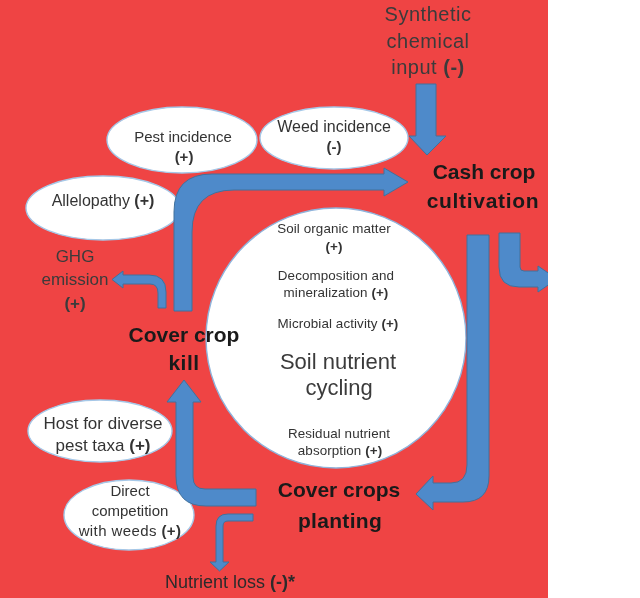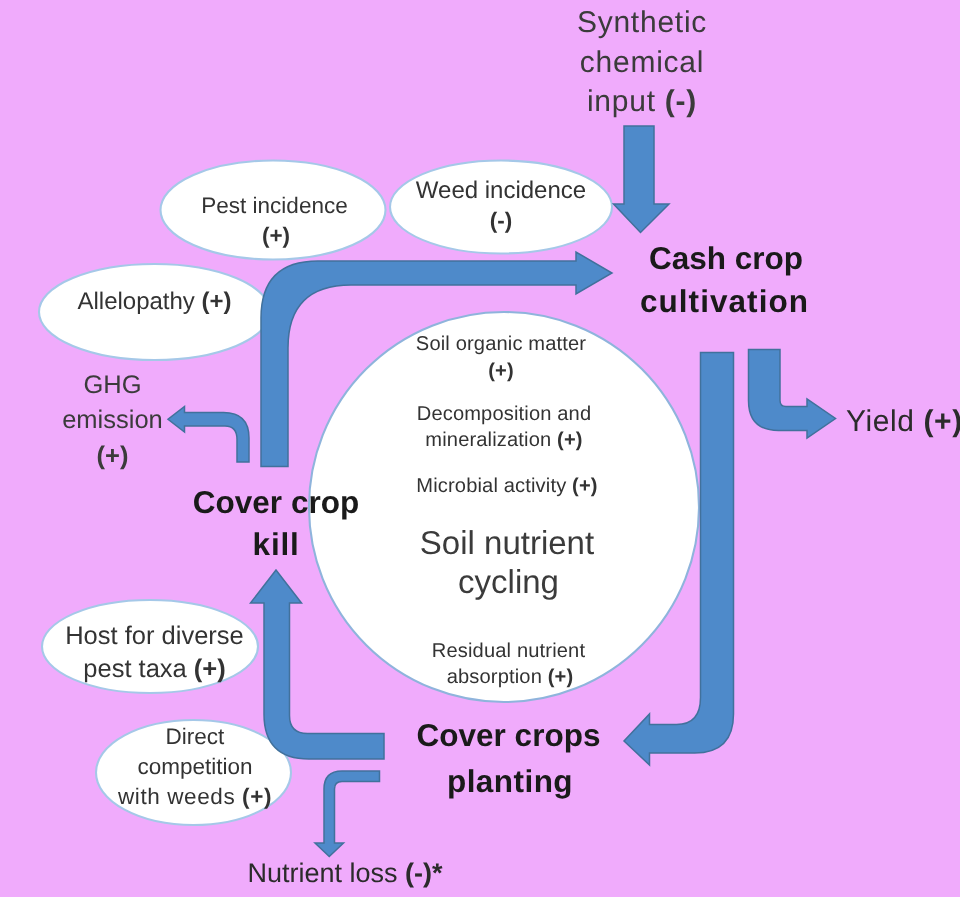--- a/index.html
+++ b/index.html
@@ -1,16 +1,16 @@
 <!DOCTYPE html>
 <html><head>
 <meta charset="utf-8">
 <style>
   html,body{margin:0;padding:0;background:#ffffff;}
-  #stage{position:relative;width:640px;height:598px;background:#f0abfc;overflow:hidden;
+  #stage{position:relative;width:548px;height:598px;background:#ef4444;overflow:hidden;
          font-family:"Liberation Sans", sans-serif;}
   svg{position:absolute;left:0;top:0;}
   text{font-family:"Liberation Sans", sans-serif;}
 </style>
 </head>
 <body>
 <div id="stage">
 <svg width="640" height="598" viewBox="0 0 640 598">
 
   <circle cx="336" cy="338" r="130" fill="#ffffff" stroke="#8fb4dc" stroke-width="1.4"></circle>

